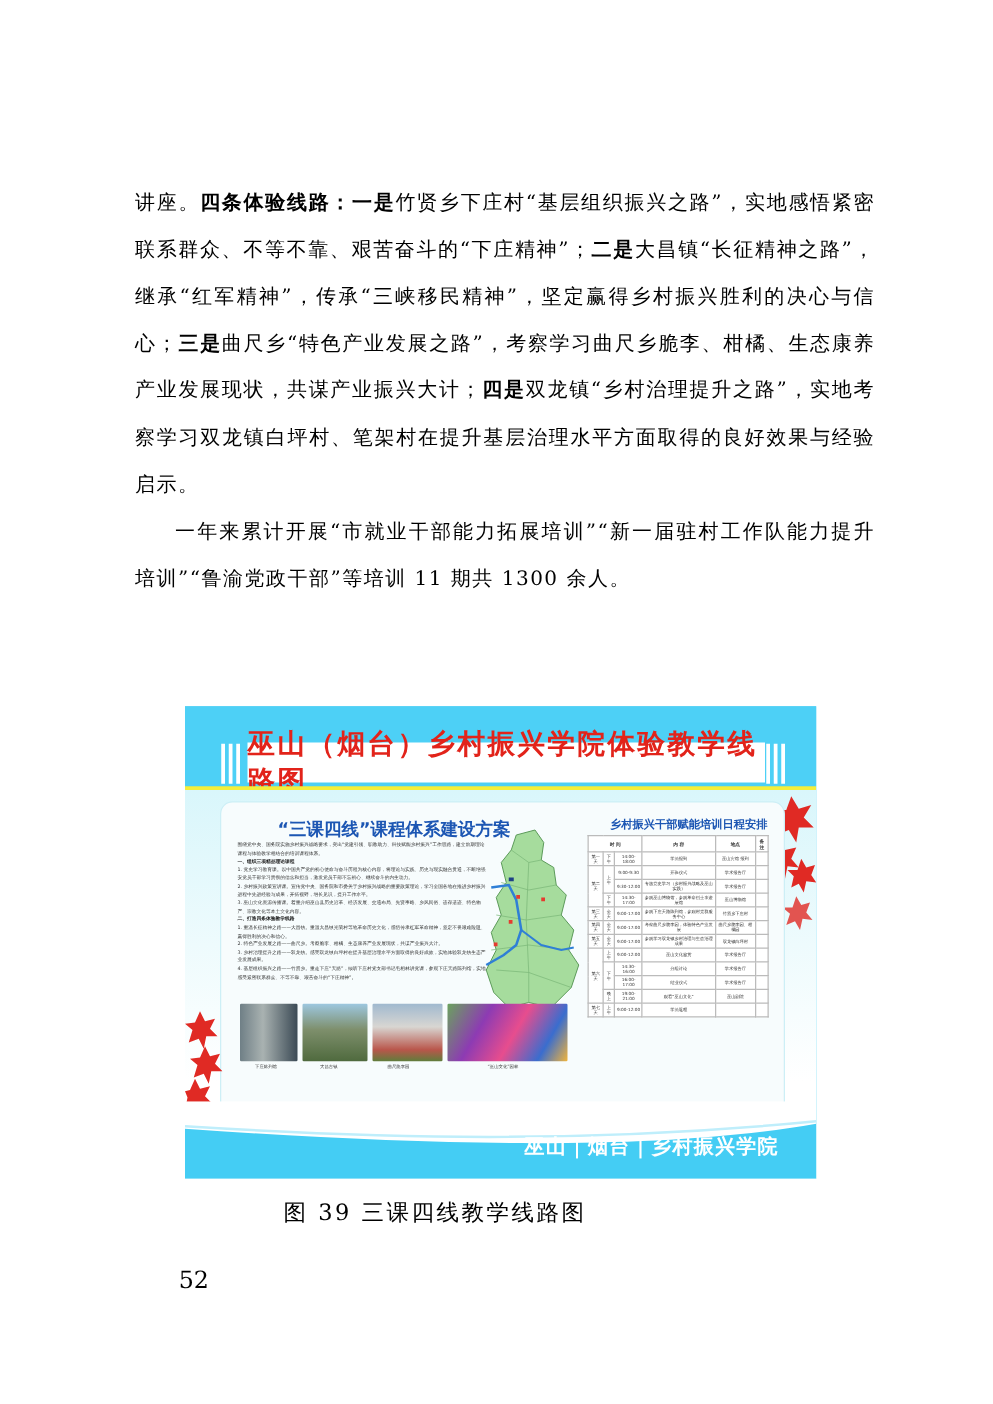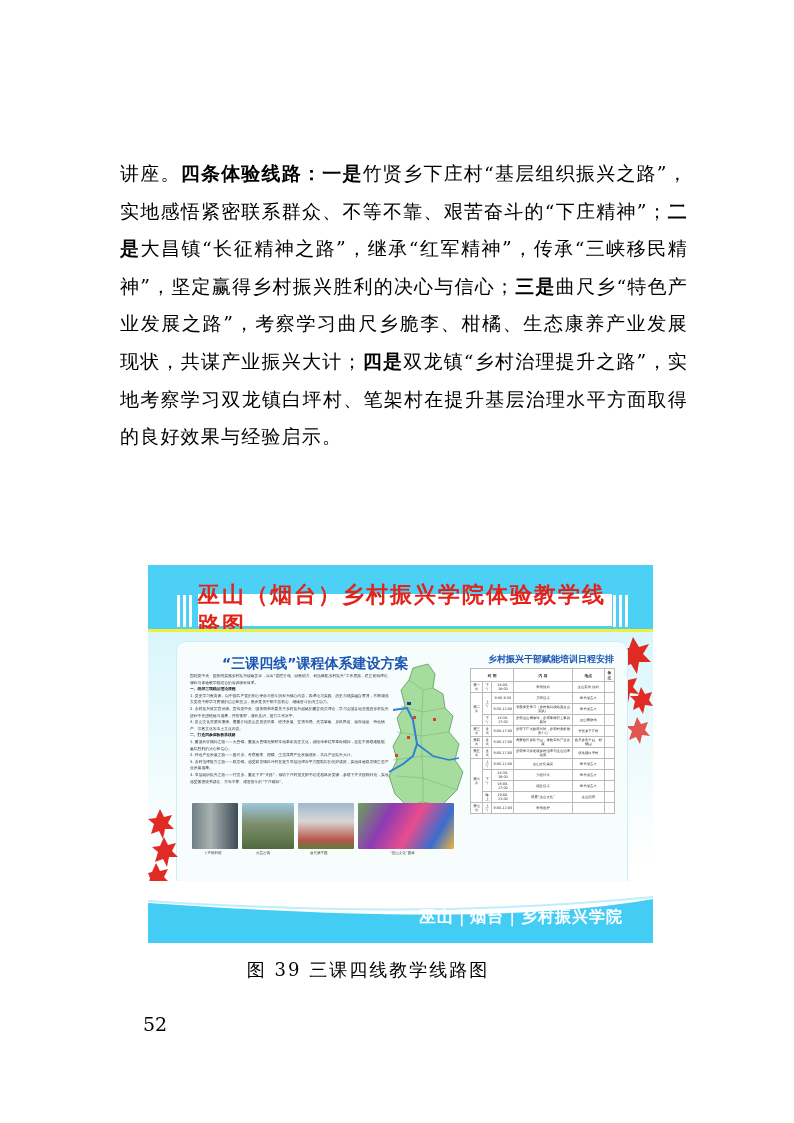--- a/index.html
+++ b/index.html
@@ -1,21 +1,21 @@
 <!DOCTYPE html>
 <html><head>
 <meta charset="utf-8">
 <style>
   html, body { margin: 0; padding: 0; background: #ffffff; }
   body { width: 794px; height: 1123px; position: relative; overflow: hidden;
          font-family: "DejaVu Serif", "Liberation Serif", serif; color: #000; }
   .page { position: absolute; left: 0; top: 0; width: 794px; height: 1123px; }
 
   .body-text { position: absolute; left: 108px; top: 143px; width: 592px; }
-  .para { font-size: 19px; line-height: 37.6px; margin: 12px; text-align: justify;
+  .para { font-size: 16px; line-height: 37.6px; margin: 0; text-align: justify;
           letter-spacing: 1.2px; }
   .para.indent { text-indent: 2em; }
   .b { font-weight: bold; font-family: "DejaVu Sans", "Liberation Sans", sans-serif; }
 
   
   .poster { position: absolute; left: 148px; top: 565px; width: 505px; height: 378px;
             background: #44cdf4; overflow: hidden; }
   .poster-header { position: absolute; left: 0; top: 0; width: 505px; height: 64px; background: #4dd0f6; }
   .header-bars-l, .header-bars-r { position: absolute; top: 30px; height: 32px; width: 16px; display: flex; gap: 3px; }
   .header-bars-l { left: 29px; } .header-bars-r { right: 24px; }
@@ -46,31 +46,34 @@
   .photo-caps { position: absolute; left: 44px; top: 286px; width: 390px; height: 6px; font-size: 3.5px; color: #333;
                 font-family: "DejaVu Sans", "Liberation Sans", sans-serif; }
   .photo-caps span { position: absolute; top: 0; }
   .wave { position: absolute; left: 0; top: 316px; width: 505px; height: 62px; }
   .footer-text { position: absolute; right: 30px; top: 342px; font-size: 16px; color: #fff; letter-spacing: 1px;
                  font-family: "DejaVu Sans", "Liberation Sans", sans-serif; font-weight: bold; }
   .leaves-r { position: absolute; right: 0; top: 67px; width: 60px; height: 130px; }
   .leaves-l { position: absolute; left: 0; top: 240px; width: 30px; height: 100px; }
 
   .caption { position: absolute; left: 0; width: 696px; top: 958px; text-align: center; font-size: 18px;
-             letter-spacing: 2px; padding-left: 20px; }
+             letter-spacing: 2px; }
   .page-num { position: absolute; left: 143px; top: 1013px; font-size: 19px; }
 </style>
 </head>
 <body>
 
 <div class="page">
 
   <div class="body-text">
     <p class="para">
       <span>讲座。</span><span class="b">四条体验线路：一是</span><span>竹贤乡下庄村“基层组织振兴之路”，实地感悟紧密联系群众、不等不靠、艰苦奋斗的“下庄精神”；</span><span class="b">二是</span><span>大昌镇“长征精神之路”，继承“红军精神”，传承“三峡移民精神”，坚定赢得乡村振兴胜利的决心与信心；</span><span class="b">三是</span><span>曲尺乡“特色产业发展之路”，考察学习曲尺乡脆李、柑橘、生态康养产业发展现状，共谋产业振兴大计；</span><span class="b">四是</span><span>双龙镇“乡村治理提升之路”，实地考察学习双龙镇白坪村、笔架村在提升基层治理水平方面取得的良好效果与经验启示。</span>
+    </p>
+    <p class="para indent">
+      <span>一年来累计开展“市就业干部能力拓展培训”“新一届驻村工作队能力提升培训”“鲁渝党政干部”等培训 11 期共 1300 余人。</span>
     </p>
   </div>
 
   <div class="poster">
     <div class="poster-header"></div>
     <div class="header-bars-l">
         <span></span>
         <span></span>
         <span></span>
       </div>

